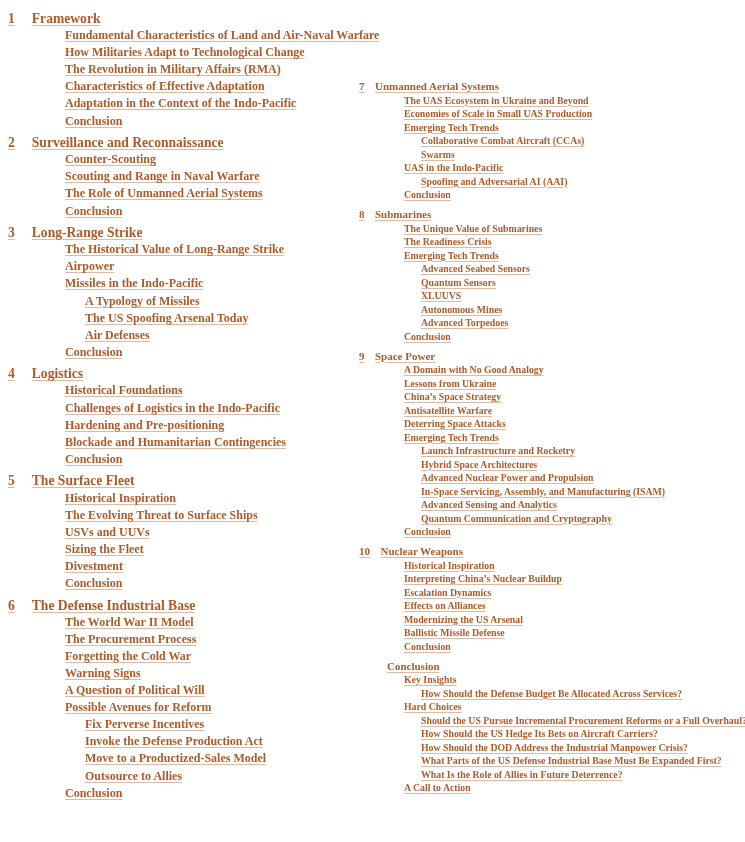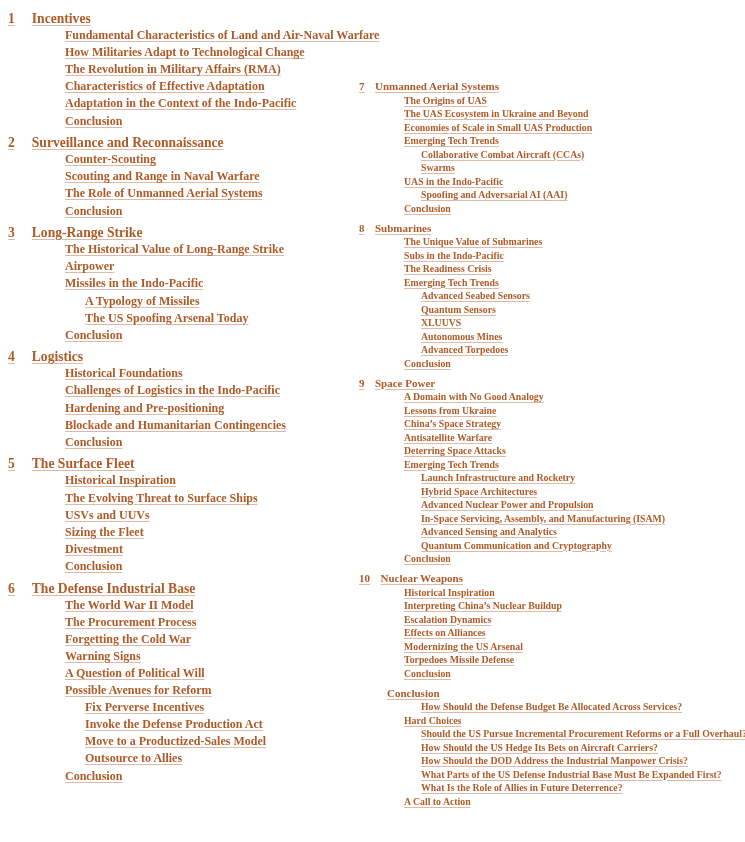--- a/index.html
+++ b/index.html
@@ -55,21 +55,21 @@
   }
   a.item.l1 { padding-left: var(--ind1); }
   a.item.l2 { padding-left: var(--ind2); }
 </style>
 </head>
 <body>
 
 <div class="page">
   <div class="col col-left" id="col-0">
       <section class="chapter">
-        <div class="head"><a class="link num">1</a><a class="link title">Incentives</a></div>
+        <div class="head"><a class="link num">1</a><a class="link title">Framework</a></div>
         <a class="link item l1">Fundamental Characteristics of Land and Air-Naval Warfare</a>
         <a class="link item l1">How Militaries Adapt to Technological Change</a>
         <a class="link item l1">The Revolution in Military Affairs (RMA)</a>
         <a class="link item l1">Characteristics of Effective Adaptation</a>
         <a class="link item l1">Adaptation in the Context of the Indo-Pacific</a>
         <a class="link item l1">Conclusion</a>
       </section>
       <section class="chapter">
         <div class="head"><a class="link num">2</a><a class="link title">Surveillance and Reconnaissance</a></div>
         <a class="link item l1">Counter-Scouting</a>
@@ -77,20 +77,21 @@
         <a class="link item l1">The Role of Unmanned Aerial Systems</a>
         <a class="link item l1">Conclusion</a>
       </section>
       <section class="chapter">
         <div class="head"><a class="link num">3</a><a class="link title">Long-Range Strike</a></div>
         <a class="link item l1">The Historical Value of Long-Range Strike</a>
         <a class="link item l1">Airpower</a>
         <a class="link item l1">Missiles in the Indo-Pacific</a>
         <a class="link item l2">A Typology of Missiles</a>
         <a class="link item l2">The US Spoofing Arsenal Today</a>
+        <a class="link item l2">Air Defenses</a>
         <a class="link item l1">Conclusion</a>
       </section>
       <section class="chapter">
         <div class="head"><a class="link num">4</a><a class="link title">Logistics</a></div>
         <a class="link item l1">Historical Foundations</a>
         <a class="link item l1">Challenges of Logistics in the Indo-Pacific</a>
         <a class="link item l1">Hardening and Pre-positioning</a>
         <a class="link item l1">Blockade and Humanitarian Contingencies</a>
         <a class="link item l1">Conclusion</a>
       </section>
@@ -114,34 +115,32 @@
         <a class="link item l2">Fix Perverse Incentives</a>
         <a class="link item l2">Invoke the Defense Production Act</a>
         <a class="link item l2">Move to a Productized-Sales Model</a>
         <a class="link item l2">Outsource to Allies</a>
         <a class="link item l1">Conclusion</a>
       </section>
     </div>
   <div class="col col-right" id="col-1">
       <section class="chapter">
         <div class="head"><a class="link num">7</a><a class="link title">Unmanned Aerial Systems</a></div>
-        <a class="link item l1">The Origins of UAS</a>
         <a class="link item l1">The UAS Ecosystem in Ukraine and Beyond</a>
         <a class="link item l1">Economies of Scale in Small UAS Production</a>
         <a class="link item l1">Emerging Tech Trends</a>
         <a class="link item l2">Collaborative Combat Aircraft (CCAs)</a>
         <a class="link item l2">Swarms</a>
         <a class="link item l1">UAS in the Indo-Pacific</a>
         <a class="link item l2">Spoofing and Adversarial AI (AAI)</a>
         <a class="link item l1">Conclusion</a>
       </section>
       <section class="chapter">
         <div class="head"><a class="link num">8</a><a class="link title">Submarines</a></div>
         <a class="link item l1">The Unique Value of Submarines</a>
-        <a class="link item l1">Subs in the Indo-Pacific</a>
         <a class="link item l1">The Readiness Crisis</a>
         <a class="link item l1">Emerging Tech Trends</a>
         <a class="link item l2">Advanced Seabed Sensors</a>
         <a class="link item l2">Quantum Sensors</a>
         <a class="link item l2">XLUUVS</a>
         <a class="link item l2">Autonomous Mines</a>
         <a class="link item l2">Advanced Torpedoes</a>
         <a class="link item l1">Conclusion</a>
       </section>
       <section class="chapter">
@@ -160,25 +159,26 @@
         <a class="link item l2">Quantum Communication and Cryptography</a>
         <a class="link item l1">Conclusion</a>
       </section>
       <section class="chapter">
         <div class="head"><a class="link num">10</a><a class="link title">Nuclear Weapons</a></div>
         <a class="link item l1">Historical Inspiration</a>
         <a class="link item l1">Interpreting China’s Nuclear Buildup</a>
         <a class="link item l1">Escalation Dynamics</a>
         <a class="link item l1">Effects on Alliances</a>
         <a class="link item l1">Modernizing the US Arsenal</a>
-        <a class="link item l1">Torpedoes Missile Defense</a>
+        <a class="link item l1">Ballistic Missile Defense</a>
         <a class="link item l1">Conclusion</a>
       </section>
       <section class="chapter">
         <div class="head no-num"><a class="link title">Conclusion</a></div>
+        <a class="link item l1">Key Insights</a>
         <a class="link item l2">How Should the Defense Budget Be Allocated Across Services?</a>
         <a class="link item l1">Hard Choices</a>
         <a class="link item l2">Should the US Pursue Incremental Procurement Reforms or a Full Overhaul?</a>
         <a class="link item l2">How Should the US Hedge Its Bets on Aircraft Carriers?</a>
         <a class="link item l2">How Should the DOD Address the Industrial Manpower Crisis?</a>
         <a class="link item l2">What Parts of the US Defense Industrial Base Must Be Expanded First?</a>
         <a class="link item l2">What Is the Role of Allies in Future Deterrence?</a>
         <a class="link item l1">A Call to Action</a>
       </section>
     </div>

